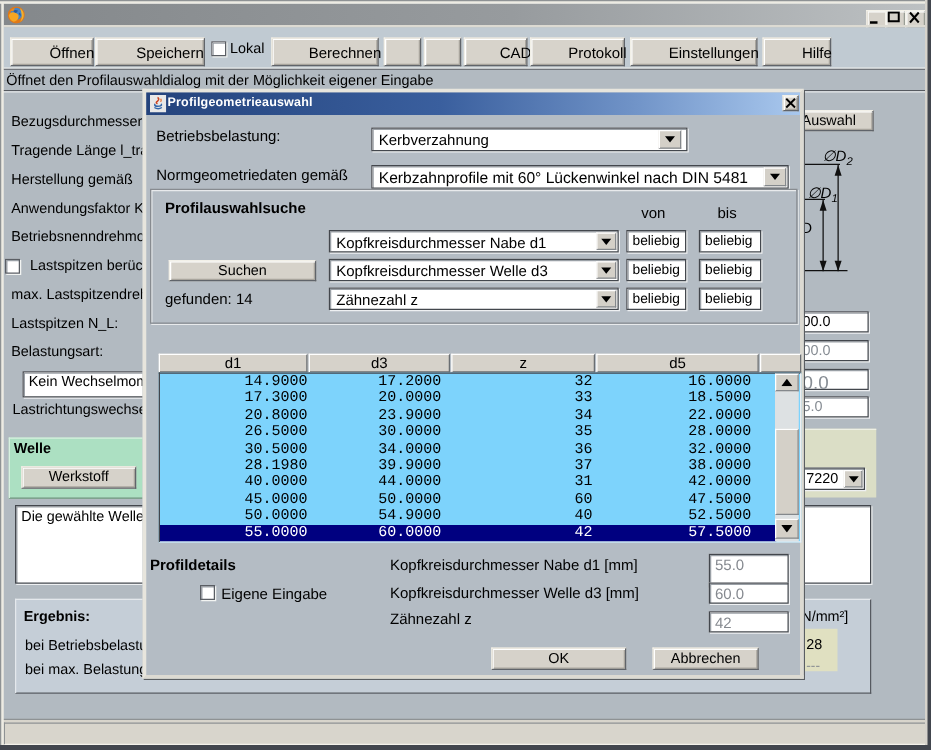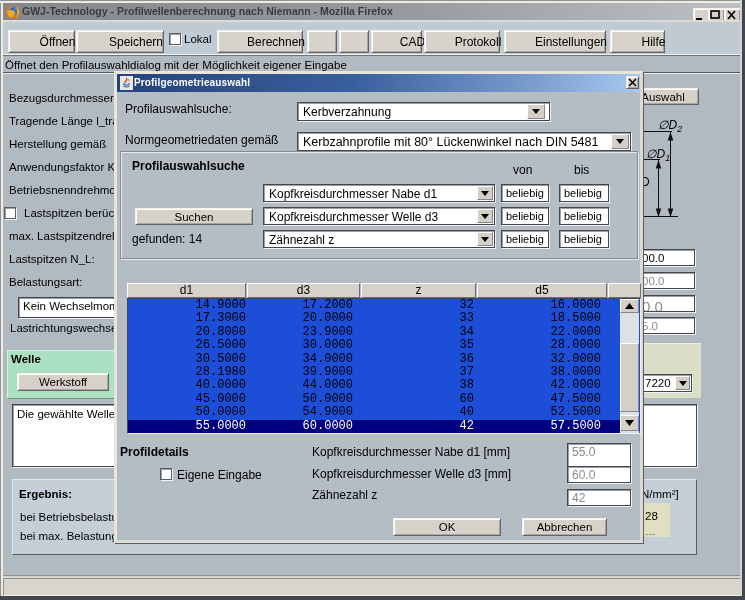--- a/index.html
+++ b/index.html
@@ -40,21 +40,20 @@
   <div class="abs" id="titlebar">
      <svg class="abs" style="left:3px;top:2px" width="14" height="14" viewBox="0 0 14 14">
        <circle cx="7" cy="7" r="6.8" fill="#e07818"></circle>
        <circle cx="7.2" cy="6" r="4.8" fill="#4585c8"></circle>
        <path d="M4.5 3.5 Q6.5 2.5 8.5 3.5 Q7 4.5 6.8 6 Q5.5 5 4.5 3.5" fill="#2a5a9a"></path>
        <path d="M9.5 5 Q11 6 10.5 8 Q9.5 7 9 6 z" fill="#2a5a9a"></path>
        <path d="M1 7.5 Q2.5 4 6 5.2 Q9.5 6.2 8.8 9 Q8 11.8 5 12.3 Q2 11.5 1 7.5" fill="#f5a623"></path>
        <path d="M10 1.5 Q13 3.5 13 7 Q13 10.5 10 12.5 Q12 9.5 11.2 6 Q10.8 3.5 10 1.5" fill="#f0b030"></path>
        <path d="M2 3.5 Q3.5 1.5 6 1.5 L4.5 4 z" fill="#e88a1e"></path>
      </svg>
-     <span class="abs" id="titletext">GWJ-Technology - Profilwellenberechnung nach Niemann - Mozilla Firefox</span>
      <div class="abs wbtn" style="left:690px;"><svg width="13" height="11">
           <rect x="2" y="8" width="6" height="2" fill="#000"></rect>
         </svg></div>
      <div class="abs wbtn" style="left:705px;"><svg width="13" height="11">
           <rect x="2" y="1" width="8" height="7" fill="none" stroke="#000" stroke-width="1.6"></rect>
         </svg></div>
      <div class="abs wbtn" style="left:721px;"><svg width="13" height="11">
           <path d="M3 1 L10 9 M10 1 L3 9" stroke="#000" stroke-width="1.6"></path>
         </svg></div>
   </div>
@@ -237,28 +236,28 @@
       <path d="M6 2 Q8 3 6 5 Q4 6 6 7" fill="none" stroke="#cc4422" stroke-width="1.2"></path>
       <path d="M8.5 3 Q9.5 4 8.5 5.5" fill="none" stroke="#e87030" stroke-width="1"></path>
     </svg>
     <span class="abs" style="left:17px;top:2.5px;font-size:10px;font-weight:bold;color:#fff;letter-spacing:0.15px;">Profilgeometrieauswahl</span>
     <div class="abs btn3d" style="left:509px;top:2px;width:13px;height:13px;">
         <svg width="11" height="11">
           <path d="M2 2 L9 9 M9 2 L2 9" stroke="#000" stroke-width="1.5"></path>
         </svg>
       </div>
 
-    <span class="abs lbl f12" style="left:8px;top:28px;">Profilauswahlsuche:</span>
+    <span class="abs lbl f12" style="left:8px;top:28px;">Betriebsbelastung:</span>
     <div class="abs field f12" style="left:180px;top:28px;width:253px;height:19px;padding:2px 0 0 5px;">Kerbverzahnung</div>
     <div class="abs arrbtn" style="left:410px;top:30px;width:18px;height:15px;">
         <div class="darr"></div>
       </div>
 
     <span class="abs lbl f12" style="left:8px;top:59px;">Normgeometriedaten gemäß</span>
-    <div class="abs field" style="left:180px;top:58px;width:334px;height:19px;padding:2px 0 0 5px;font-size:12.5px;">Kerbzahnprofile mit 80° Lückenwinkel nach DIN 5481</div>
+    <div class="abs field" style="left:180px;top:58px;width:334px;height:19px;padding:2px 0 0 5px;font-size:12.5px;">Kerbzahnprofile mit 60° Lückenwinkel nach DIN 5481</div>
     <div class="abs arrbtn" style="left:494px;top:60px;width:18px;height:15px;">
         <div class="darr"></div>
       </div>
 
     <div class="abs" style="left:3px;top:77px;width:518px;height:108px;border:1px solid #878b90;box-shadow:1px 1px 0 #e8eaec, inset 1px 1px 0 #e8eaec;box-sizing:border-box;"></div>
     <span class="abs lbl b f12" style="left:15px;top:85px;">Profilauswahlsuche</span>
     <span class="abs lbl f12" style="left:396px;top:89px;">von</span>
     <span class="abs lbl f12" style="left:457px;top:89px;">bis</span>
 
     <div class="abs field f12" style="left:146px;top:110px;width:232px;height:18px;padding:2px 0 0 5px;">Kopfkreisdurchmesser Nabe d1</div>
@@ -283,21 +282,21 @@
       </div>
     <div class="abs field f11" style="left:384px;top:156px;width:48px;height:18px;padding:2px 0 0 4px;">beliebig</div>
     <div class="abs field f11" style="left:442px;top:156px;width:50px;height:18px;padding:2px 0 0 4px;">beliebig</div>
 
     <div class="abs" id="tbl" style="left:10px;top:208px;width:514px;height:153px;">
       <div class="hcell" style="left:0px;width:119px;">d1</div>
       <div class="hcell" style="left:120px;width:113px;">d3</div>
       <div class="hcell" style="left:234px;width:115px;">z</div>
       <div class="hcell" style="left:350px;width:130px;">d5</div>
       <div class="hcell" style="left:481px;width:33px;"></div>
-      <div class="abs" style="left:0px;top:16px;width:514px;height:136px;background:#1d4ed8;border:1px solid #43474d;border-bottom-color:#eef0f2;border-right-color:#eef0f2;box-sizing:border-box;">
+      <div class="abs" style="left:0px;top:16px;width:514px;height:136px;background:#7dd3fc;border:1px solid #43474d;border-bottom-color:#eef0f2;border-right-color:#eef0f2;box-sizing:border-box;">
       <div class="trow" style="top:0px;">
             <span class="c1">14.9000</span>
             <span class="c2">17.2000</span>
             <span class="c3">32</span>
             <span class="c4">16.0000</span>
           </div>
       <div class="trow" style="top:13.4px;">
             <span class="c1">17.3000</span>
             <span class="c2">20.0000</span>
             <span class="c3">33</span>
@@ -323,21 +322,21 @@
           </div>
       <div class="trow" style="top:67px;">
             <span class="c1">28.1980</span>
             <span class="c2">39.9000</span>
             <span class="c3">37</span>
             <span class="c4">38.0000</span>
           </div>
       <div class="trow" style="top:80.4px;">
             <span class="c1">40.0000</span>
             <span class="c2">44.0000</span>
-            <span class="c3">38</span>
+            <span class="c3">31</span>
             <span class="c4">42.0000</span>
           </div>
       <div class="trow" style="top:93.8px;">
             <span class="c1">45.0000</span>
             <span class="c2">50.0000</span>
             <span class="c3">60</span>
             <span class="c4">47.5000</span>
           </div>
       <div class="trow" style="top:107.2px;">
             <span class="c1">50.0000</span>

